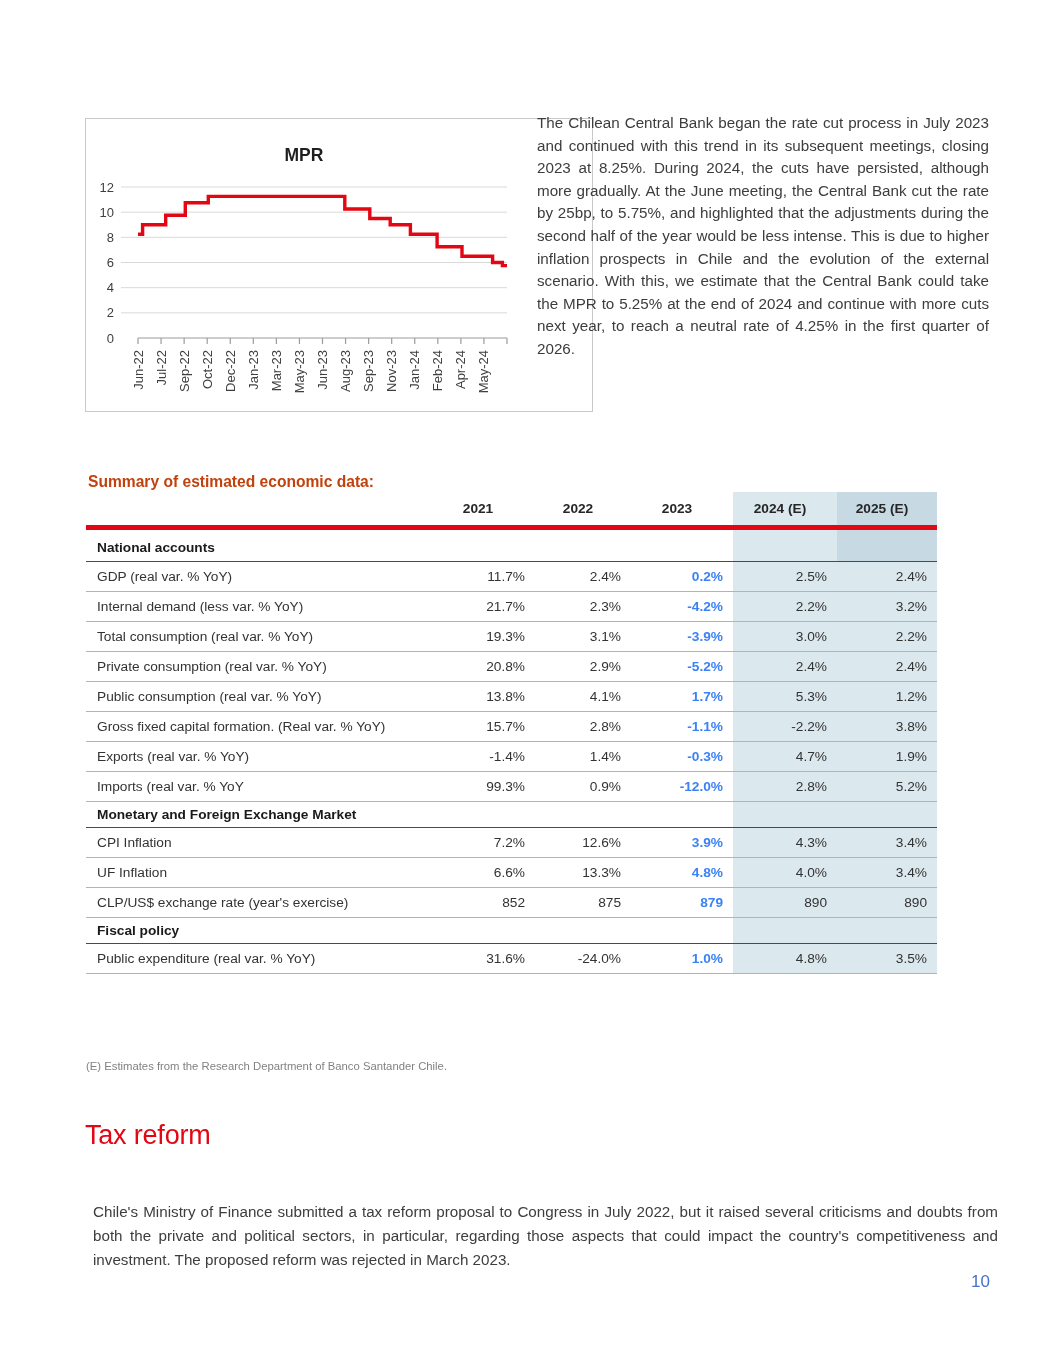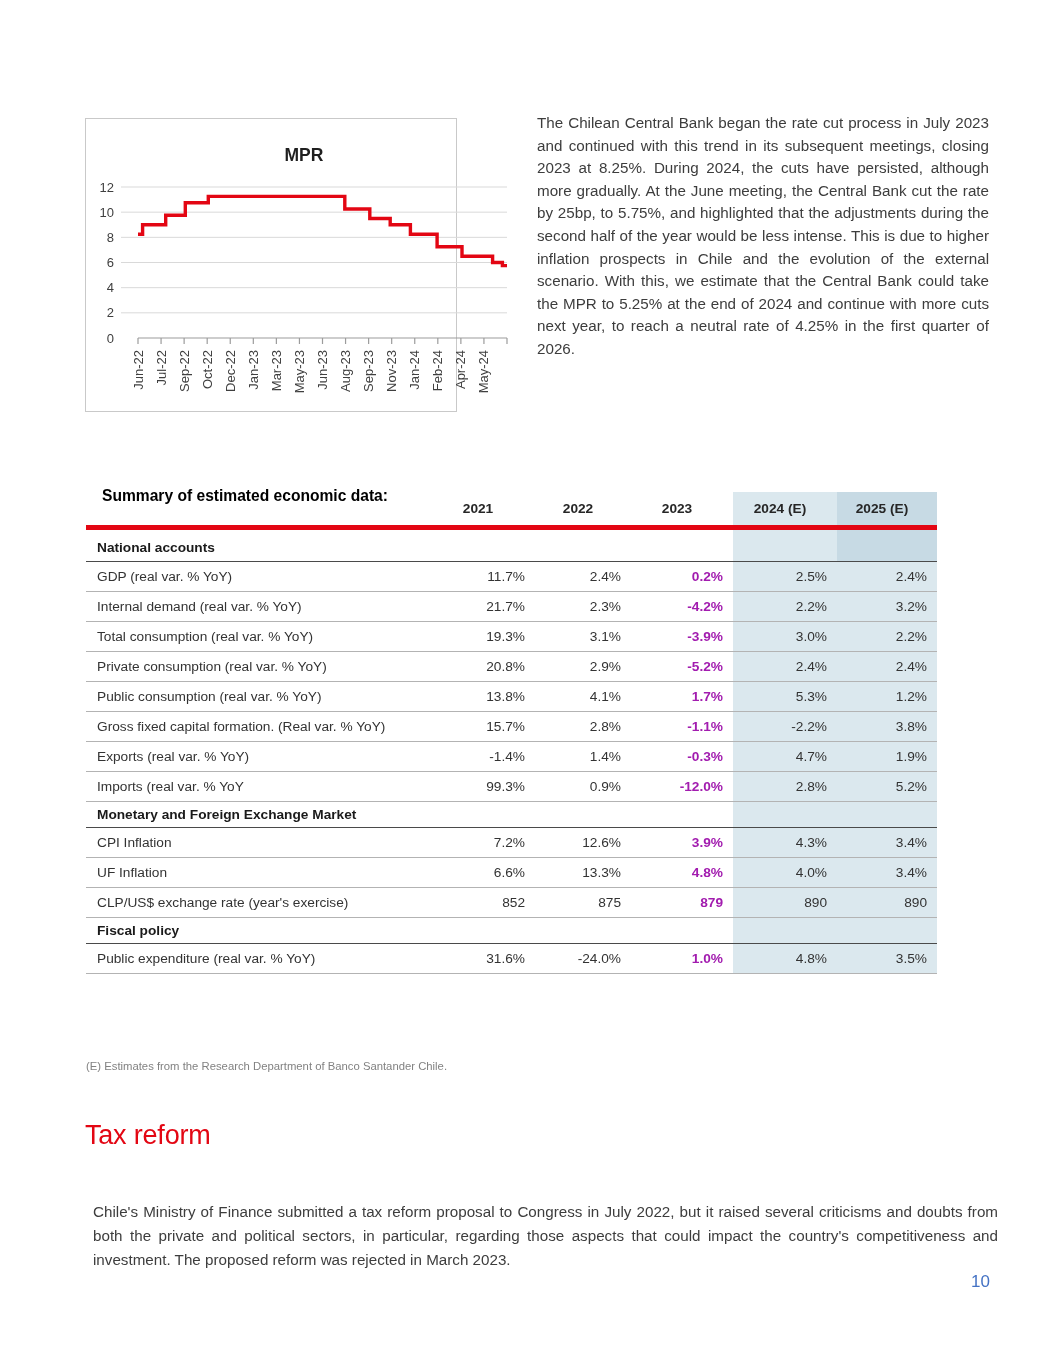--- a/index.html
+++ b/index.html
@@ -8,41 +8,41 @@
     --hl-dark:#c7dae4;
     --pagenum-blue:#4472c4;
     --txt:#3d3d3d;
     --tbl-txt:#333333;
   }
   html,body{margin:0;padding:0;background:#ffffff;}
   body{font-family:"Liberation Sans","DejaVu Sans",sans-serif;}
   .page{position:relative;width:1055px;height:1365px;background:#ffffff;overflow:hidden;}
 
   
-  .chart-box{position:absolute;left:85px;top:118px;width:372px;height:294px;
+  .chart-box{position:absolute;left:85px;top:118px;width:508px;height:294px;
              border:1px solid #c9c9c9;background:#fff;box-sizing:border-box;}
   .chart-box svg{display:block;}
 
   
   .intro{position:absolute;left:537px;top:112px;width:452px;margin:0;
          font-size:15.2px;line-height:22.6px;color:var(--txt);
          text-align:justify;text-justify:inter-word;}
 
   
-  .table-title{position:absolute;left:86px;top:471px;margin:16px;
-               font-size:15.6px;font-weight:700;color:#000000;}
+  .table-title{position:absolute;left:86px;top:471px;margin:2px;
+               font-size:15.6px;font-weight:700;color:#c2410c;}
   table.econ{position:absolute;left:86px;top:492px;width:851px;
              border-collapse:collapse;table-layout:fixed;
              font-size:13.7px;color:var(--tbl-txt);}
   table.econ th,table.econ td{padding:0 10px 0 0;vertical-align:middle;overflow:hidden;white-space:nowrap;}
   table.econ thead tr{height:35px;border-bottom:5px solid var(--red);}
   table.econ thead th{font-weight:700;color:#262626;text-align:center;}
   table.econ td.label{text-align:left;padding-left:11px;padding-right:4px;}
   table.econ td.val{text-align:right;}
-  table.econ td.c3{font-weight:700;color:#a21caf;}
+  table.econ td.c3{font-weight:700;color:#3b82f6;}
   table.econ td.c4,table.econ th.c4{background:var(--hl-light);}
   table.econ td.c5,table.econ th.c5{background:var(--hl-light);}
   table.econ thead th.c5,
   table.econ tr.spacer td.c5,
   table.econ tr.section.first td.c5{background:var(--hl-dark);}
   table.econ tbody tr{height:30px;border-bottom:1px solid #b3b3b3;}
   table.econ tr.spacer{height:8px;border-bottom:none;}
   table.econ tr.section{height:26px;border-bottom:1.4px solid #4a4a4a;}
   table.econ tr.section td.label{font-weight:700;color:#1a1a1a;}
 
@@ -160,21 +160,21 @@
         </tr>
         <tr>
           <td class="label">GDP (real var. % YoY)</td>
           <td class="val c1">11.7%</td>
           <td class="val c2">2.4%</td>
           <td class="val c3">0.2%</td>
           <td class="val c4">2.5%</td>
           <td class="val c5">2.4%</td>
         </tr>
         <tr>
-          <td class="label">Internal demand (real var. % YoY)</td>
+          <td class="label">Internal demand (less var. % YoY)</td>
           <td class="val c1">21.7%</td>
           <td class="val c2">2.3%</td>
           <td class="val c3">-4.2%</td>
           <td class="val c4">2.2%</td>
           <td class="val c5">3.2%</td>
         </tr>
         <tr>
           <td class="label">Total consumption (real var. % YoY)</td>
           <td class="val c1">19.3%</td>
           <td class="val c2">3.1%</td>

